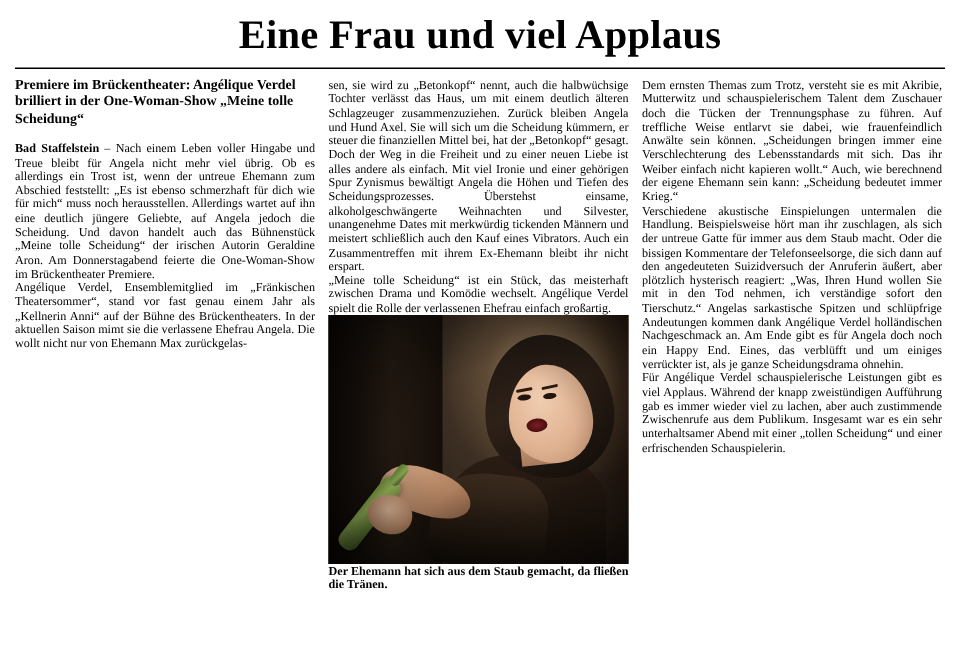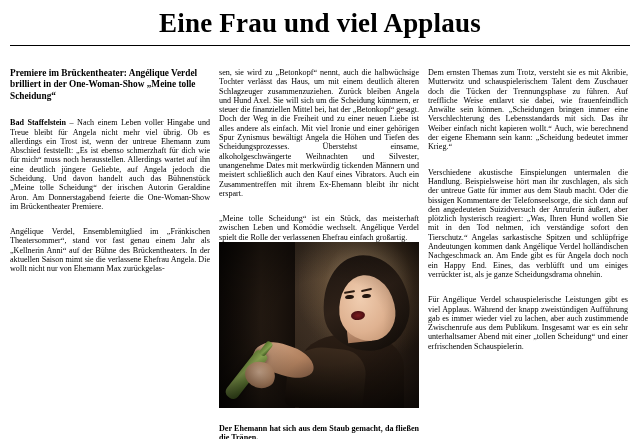--- a/index.html
+++ b/index.html
@@ -41,21 +41,21 @@
     align-items: flex-start;
   }
   .col {
     width: 200px;
     flex: 0 0 200px;
   }
   .col p, .col .lead, .col .byline {
     font-size: 8.1px;
     line-height: 9.3px;
     text-align: justify;
-    margin: 16px 0 0 0;
+    margin: 0 0 0 0;
     hyphens: auto;
     font-family: Liberation Serif, serif;
   }
   .lead {
     font-weight: bold;
     font-size: 9.3px !important;
     line-height: 11.4px !important;
     text-align: left !important;
     margin-bottom: 8px !important;
   }
@@ -205,21 +205,21 @@
   <div class="cols">
 
     <div class="col">
       <p class="lead">Premiere im Brückentheater: Angélique Verdel brilliert in der One-Woman-Show „Meine tolle Scheidung“</p>
       <p><span class="bold-start">Bad Staffelstein</span> – Nach einem Leben voller Hingabe und Treue bleibt für Angela nicht mehr viel übrig. Ob es allerdings ein Trost ist, wenn der untreue Ehemann zum Abschied feststellt: „Es ist ebenso schmerzhaft für dich wie für mich“ muss noch herausstellen. Allerdings wartet auf ihn eine deutlich jüngere Geliebte, auf Angela jedoch die Scheidung. Und davon handelt auch das Bühnenstück „Meine tolle Scheidung“ der irischen Autorin Geraldine Aron. Am Donnerstagabend feierte die One-Woman-Show im Brückentheater Premiere.</p>
       <p>Angélique Verdel, Ensemblemitglied im „Fränkischen Theatersommer“, stand vor fast genau einem Jahr als „Kellnerin Anni“ auf der Bühne des Brückentheaters. In der aktuellen Saison mimt sie die verlassene Ehefrau Angela. Die wollt nicht nur von Ehemann Max zurückgelas-</p>
     </div>
 
     <div class="col">
       <p>sen, sie wird zu „Betonkopf“ nennt, auch die halbwüchsige Tochter verlässt das Haus, um mit einem deutlich älteren Schlagzeuger zusammenzuziehen. Zurück bleiben Angela und Hund Axel. Sie will sich um die Scheidung kümmern, er steuer die finanziellen Mittel bei, hat der „Betonkopf“ gesagt. Doch der Weg in die Freiheit und zu einer neuen Liebe ist alles andere als einfach. Mit viel Ironie und einer gehörigen Spur Zynismus bewältigt Angela die Höhen und Tiefen des Scheidungsprozesses. Überstehst einsame, alkoholgeschwängerte Weihnachten und Silvester, unangenehme Dates mit merkwürdig tickenden Männern und meistert schließlich auch den Kauf eines Vibrators. Auch ein Zusammentreffen mit ihrem Ex-Ehemann bleibt ihr nicht erspart.</p>
-      <p>„Meine tolle Scheidung“ ist ein Stück, das meisterhaft zwischen Leben und Komödie wechselt. Angélique Verdel spielt die Rolle der verlassenen Ehefrau einfach großartig.</p>
+      <p>„Meine tolle Scheidung“ ist ein Stück, das meisterhaft zwischen Drama und Komödie wechselt. Angélique Verdel spielt die Rolle der verlassenen Ehefrau einfach großartig.</p>
 
       <div class="figure">
         <div class="photo">
           <div class="ph-bg"></div>
           <div class="ph-wall"></div>
           <div class="ph-curtain"></div>
           <div class="ph-light"></div>
           <div class="ph-body"></div>
           <div class="ph-shoulder"></div>
           <div class="ph-hair"></div>

